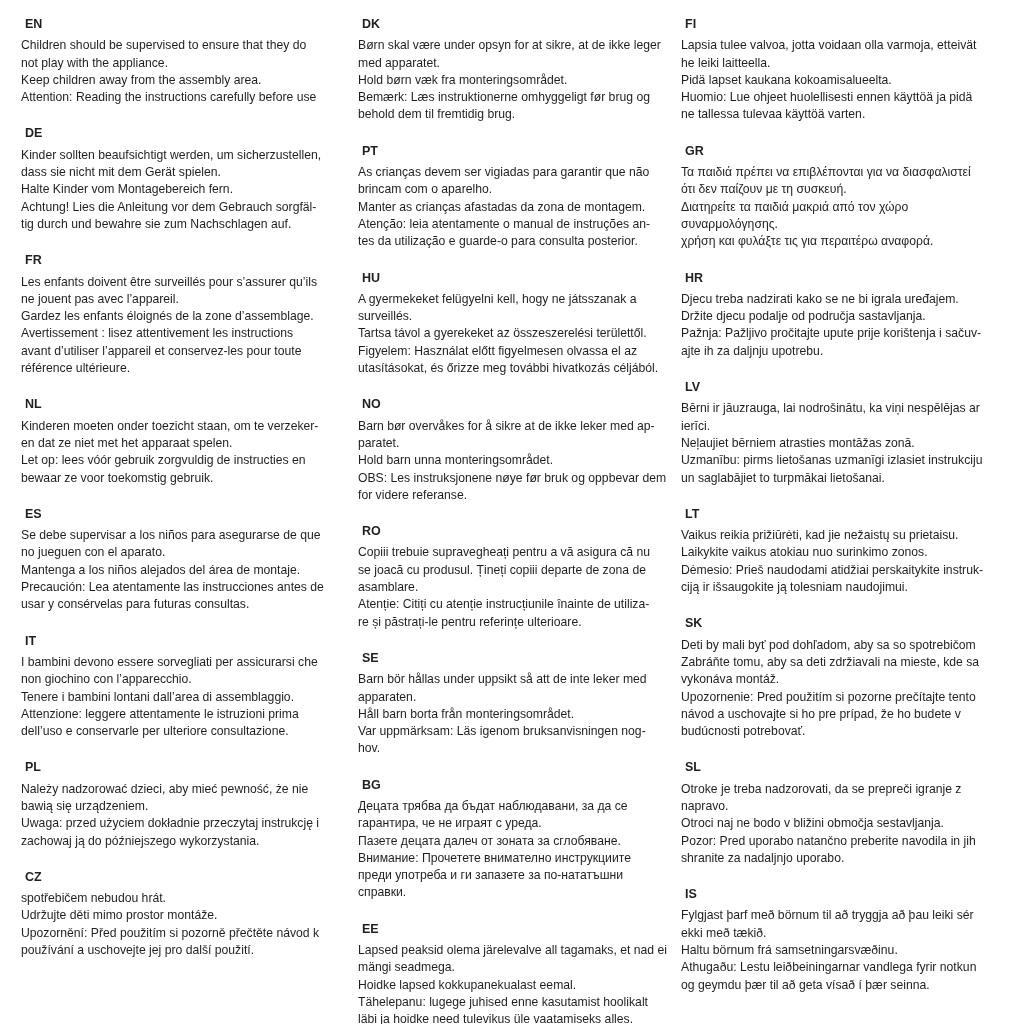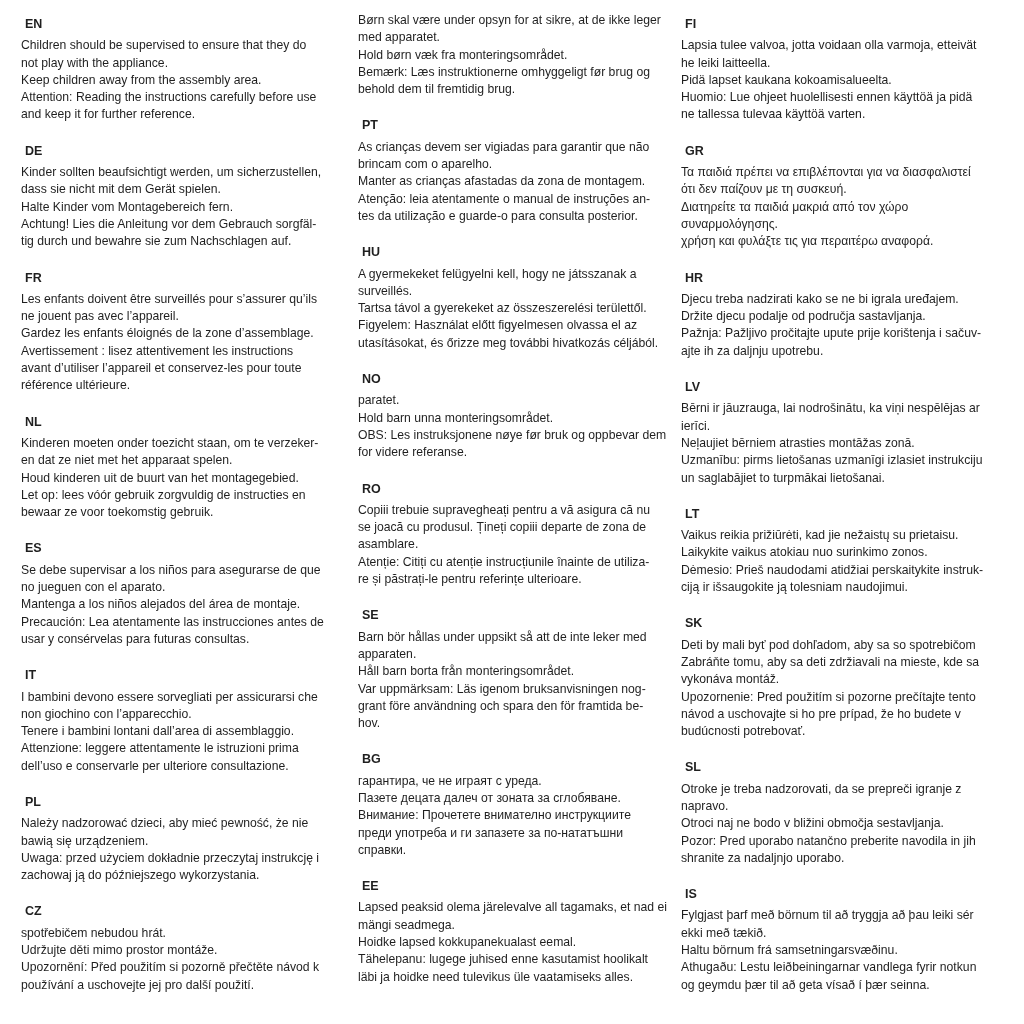--- a/index.html
+++ b/index.html
@@ -48,21 +48,20 @@
 <body style="background: rgb(255, 255, 255); color: rgb(31, 31, 31);">
 
 <div class="page">
   <div class="col col-1">
       <section class="lang-section">
     <h2 class="lang-code">EN</h2>
   <div class="line">Children should be supervised to ensure that they do</div>
         <div class="line">not play with the appliance.</div>
         <div class="line">Keep children away from the assembly area.</div>
         <div class="line">Attention: Reading the instructions carefully before use</div>
-        <div class="line">and keep it for further reference.</div>
       </section>
       <section class="lang-section">
     <h2 class="lang-code">DE</h2>
   <div class="line">Kinder sollten beaufsichtigt werden, um sicherzustellen,</div>
         <div class="line">dass sie nicht mit dem Gerät spielen.</div>
         <div class="line">Halte Kinder vom Montagebereich fern.</div>
         <div class="line">Achtung! Lies die Anleitung vor dem Gebrauch sorgfäl-</div>
         <div class="line">tig durch und bewahre sie zum Nachschlagen auf.</div>
       </section>
       <section class="lang-section">
@@ -71,21 +70,20 @@
         <div class="line">ne jouent pas avec l’appareil.</div>
         <div class="line">Gardez les enfants éloignés de la zone d’assemblage.</div>
         <div class="line">Avertissement : lisez attentivement les instructions</div>
         <div class="line">avant d’utiliser l’appareil et conservez-les pour toute</div>
         <div class="line">référence ultérieure.</div>
       </section>
       <section class="lang-section">
     <h2 class="lang-code">NL</h2>
   <div class="line">Kinderen moeten onder toezicht staan, om te verzeker-</div>
         <div class="line">en dat ze niet met het apparaat spelen.</div>
-        <div class="line">Houd kinderen uit de buurt van het montagegebied.</div>
         <div class="line">Let op: lees vóór gebruik zorgvuldig de instructies en</div>
         <div class="line">bewaar ze voor toekomstig gebruik.</div>
       </section>
       <section class="lang-section">
     <h2 class="lang-code">ES</h2>
   <div class="line">Se debe supervisar a los niños para asegurarse de que</div>
         <div class="line">no jueguen con el aparato.</div>
         <div class="line">Mantenga a los niños alejados del área de montaje.</div>
         <div class="line">Precaución: Lea atentamente las instrucciones antes de</div>
         <div class="line">usar y consérvelas para futuras consultas.</div>
@@ -108,20 +106,21 @@
       <section class="lang-section">
     <h2 class="lang-code">CZ</h2>
         <div class="line">spotřebičem nebudou hrát.</div>
         <div class="line">Udržujte děti mimo prostor montáže.</div>
         <div class="line">Upozornění: Před použitím si pozorně přečtěte návod k</div>
         <div class="line">používání a uschovejte jej pro další použití.</div>
       </section>
     </div>
   <div class="col col-2">
       <section class="lang-section">
+    <h2 class="lang-code">DK</h2>
   <div class="line">Børn skal være under opsyn for at sikre, at de ikke leger</div>
         <div class="line">med apparatet.</div>
         <div class="line">Hold børn væk fra monteringsområdet.</div>
         <div class="line">Bemærk: Læs instruktionerne omhyggeligt før brug og</div>
         <div class="line">behold dem til fremtidig brug.</div>
       </section>
       <section class="lang-section">
     <h2 class="lang-code">PT</h2>
   <div class="line">As crianças devem ser vigiadas para garantir que não</div>
         <div class="line">brincam com o aparelho.</div>
@@ -132,44 +131,45 @@
       <section class="lang-section">
     <h2 class="lang-code">HU</h2>
   <div class="line">A gyermekeket felügyelni kell, hogy ne játsszanak a</div>
         <div class="line">surveillés.</div>
         <div class="line">Tartsa távol a gyerekeket az összeszerelési területtől.</div>
         <div class="line">Figyelem: Használat előtt figyelmesen olvassa el az</div>
         <div class="line">utasításokat, és őrizze meg további hivatkozás céljából.</div>
       </section>
       <section class="lang-section">
     <h2 class="lang-code">NO</h2>
+  <div class="line">Barn bør overvåkes for å sikre at de ikke leker med ap-</div>
         <div class="line">paratet.</div>
         <div class="line">Hold barn unna monteringsområdet.</div>
         <div class="line">OBS: Les instruksjonene nøye før bruk og oppbevar dem</div>
         <div class="line">for videre referanse.</div>
       </section>
       <section class="lang-section">
     <h2 class="lang-code">RO</h2>
   <div class="line">Copiii trebuie supravegheați pentru a vă asigura că nu</div>
         <div class="line">se joacă cu produsul. Țineți copiii departe de zona de</div>
         <div class="line">asamblare.</div>
         <div class="line">Atenție: Citiți cu atenție instrucțiunile înainte de utiliza-</div>
         <div class="line">re și păstrați-le pentru referințe ulterioare.</div>
       </section>
       <section class="lang-section">
     <h2 class="lang-code">SE</h2>
   <div class="line">Barn bör hållas under uppsikt så att de inte leker med</div>
         <div class="line">apparaten.</div>
         <div class="line">Håll barn borta från monteringsområdet.</div>
         <div class="line">Var uppmärksam: Läs igenom bruksanvisningen nog-</div>
-        <div class="line">grant före användning och spara den för framtida be-</div>
         <div class="line">hov.</div>
       </section>
       <section class="lang-section">
     <h2 class="lang-code">BG</h2>
+  <div class="line">Децата трябва да бъдат наблюдавани, за да се</div>
         <div class="line">гарантира, че не играят с уреда.</div>
         <div class="line">Пазете децата далеч от зоната за сглобяване.</div>
         <div class="line">Внимание: Прочетете внимателно инструкциите</div>
         <div class="line">преди употреба и ги запазете за по-нататъшни</div>
         <div class="line">справки.</div>
       </section>
       <section class="lang-section">
     <h2 class="lang-code">EE</h2>
   <div class="line">Lapsed peaksid olema järelevalve all tagamaks, et nad ei</div>
         <div class="line">mängi seadmega.</div>

